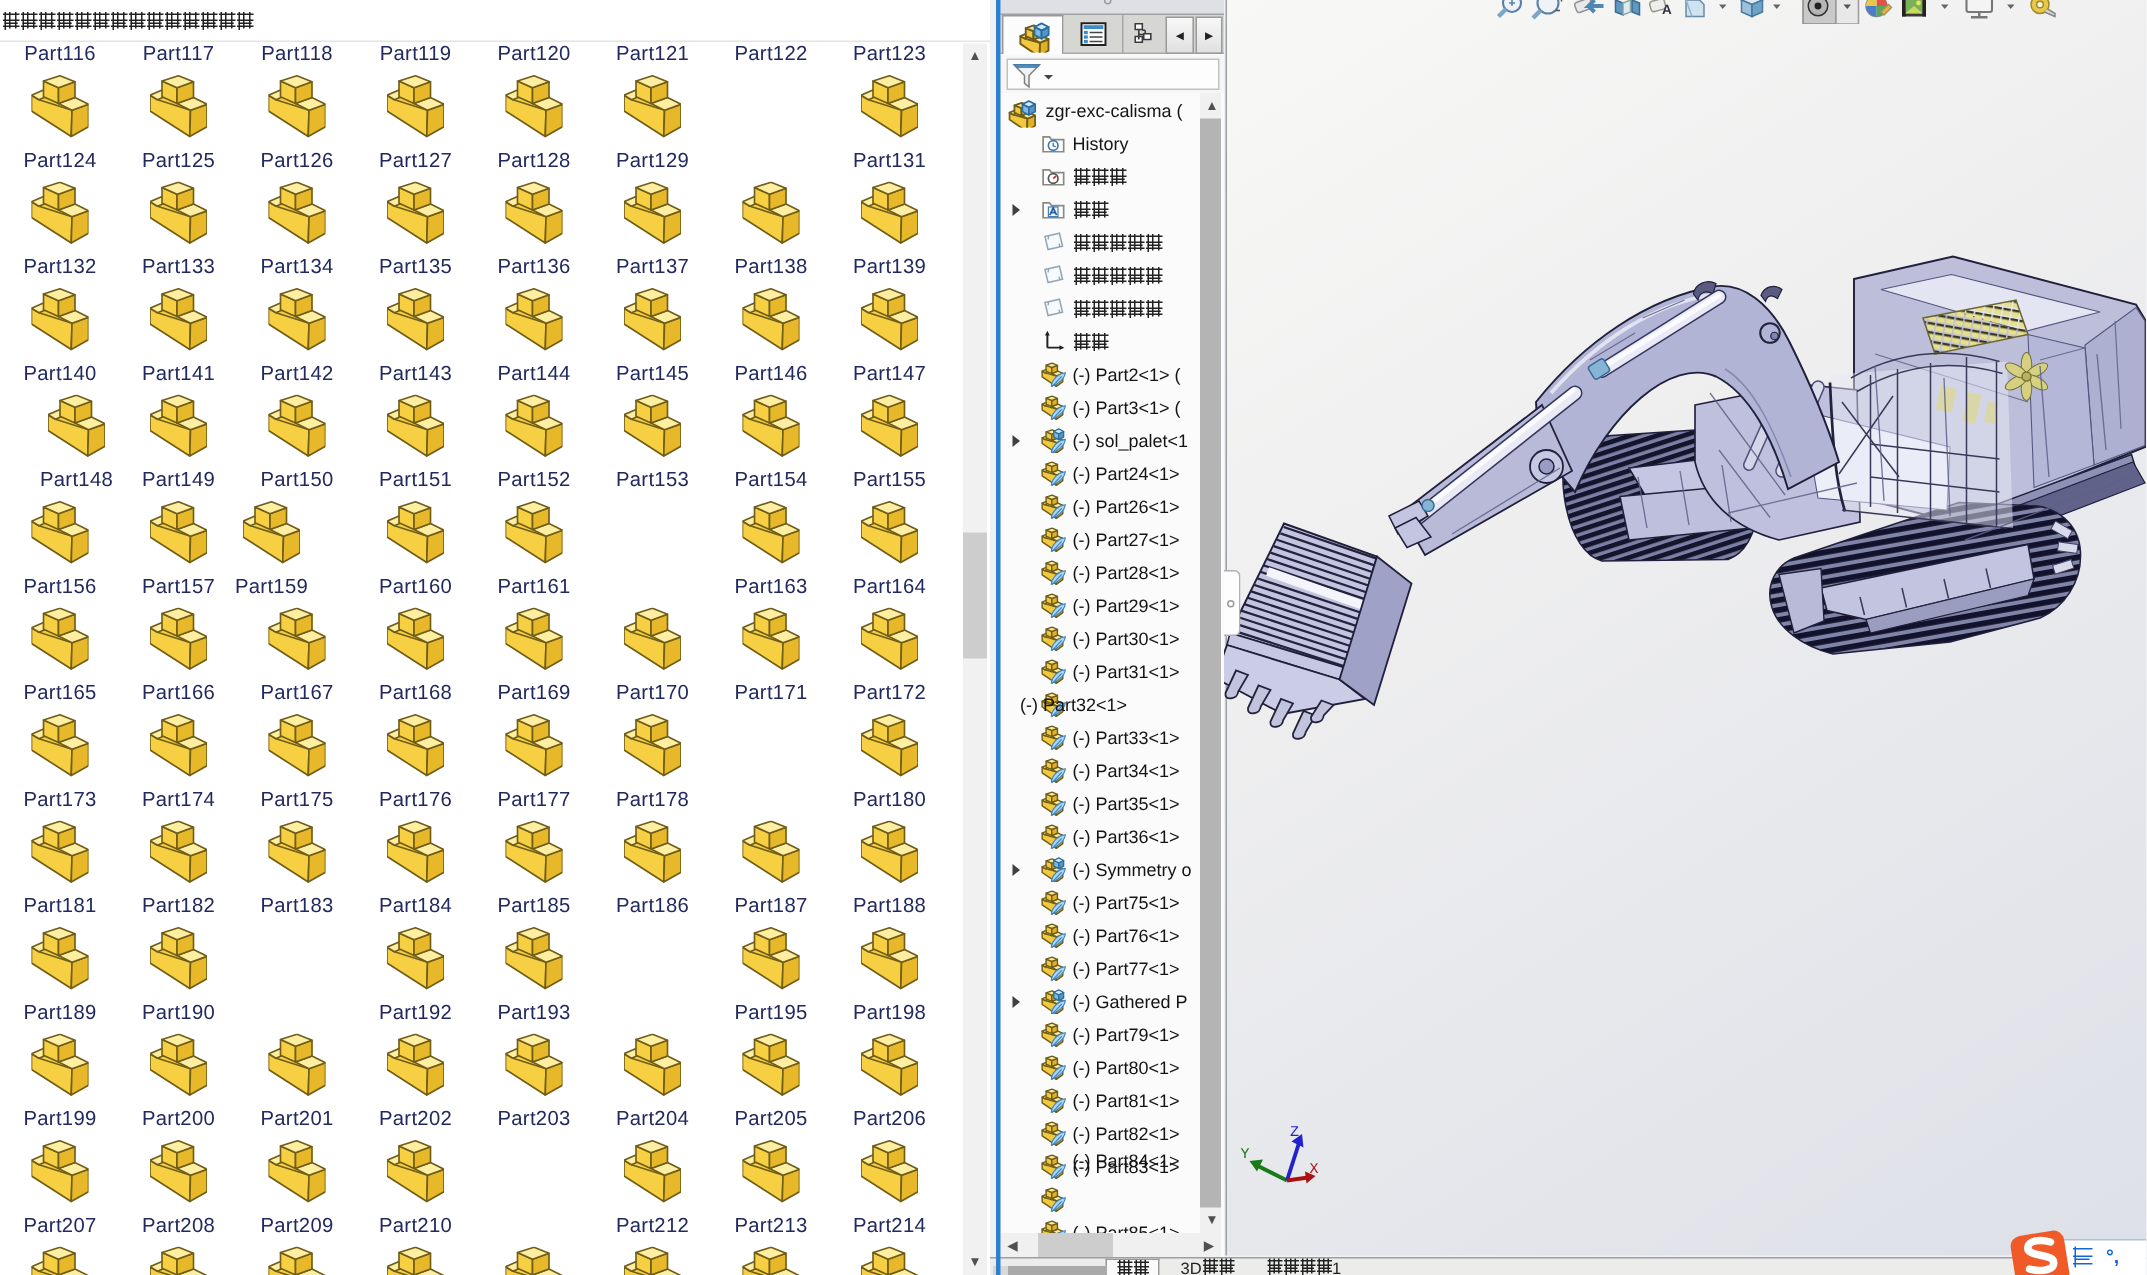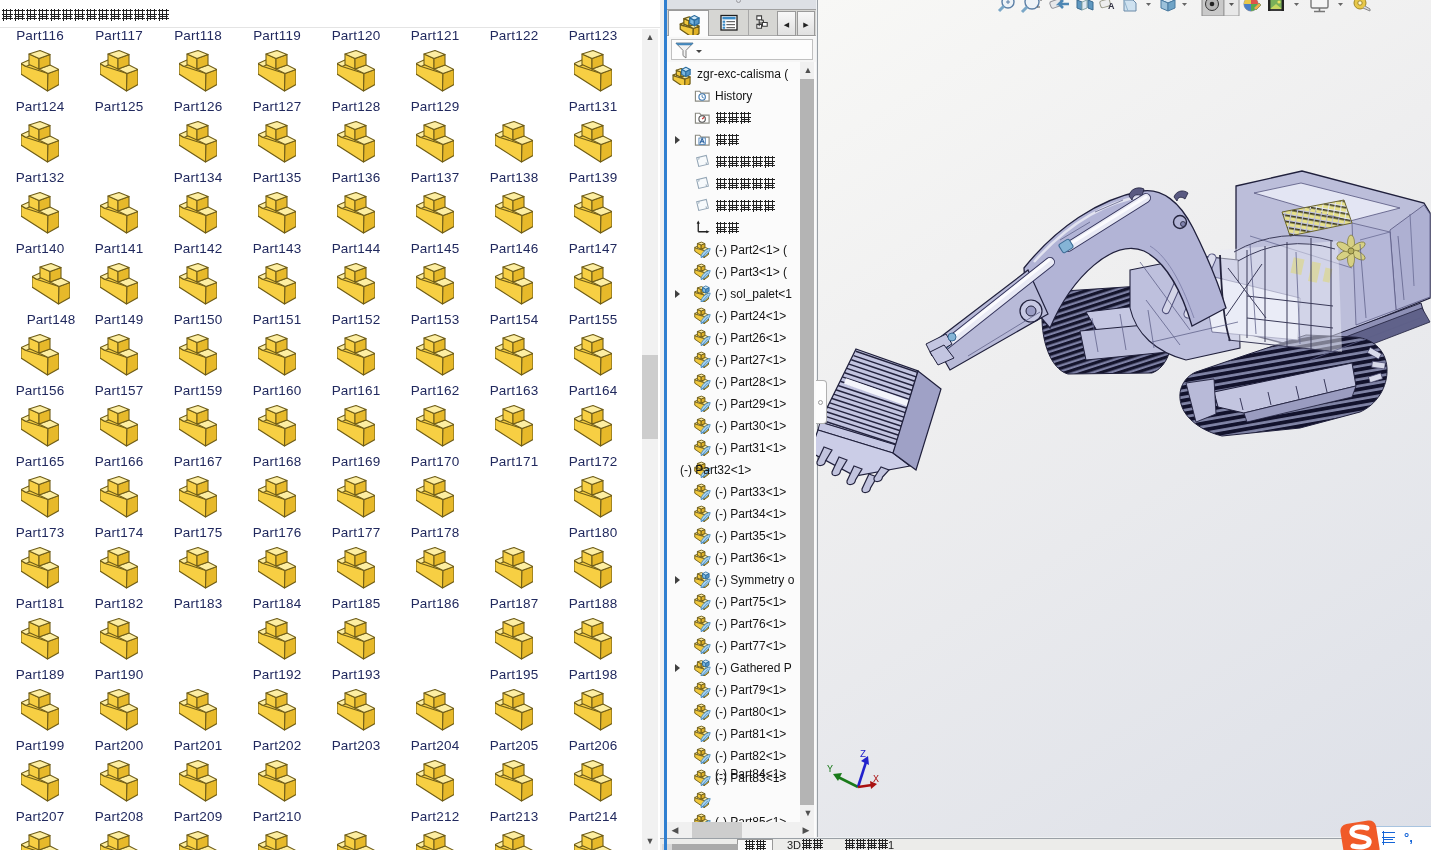--- a/index.html
+++ b/index.html
@@ -136,20 +136,26 @@
         <use href="#pb"></use>
       </svg>
       <div class="lbl">Part131</div>
     </div>
 <div class="cell" style="left:1px;top:121px">
       <svg class="pi" width="38" height="42" viewBox="0 0 38 42">
         <use href="#pb"></use>
       </svg>
       <div class="lbl">Part132</div>
     </div>
+<div class="cell" style="left:80px;top:121px">
+      <svg class="pi" width="38" height="42" viewBox="0 0 38 42">
+        <use href="#pb"></use>
+      </svg>
+      <div class="lbl">Part133</div>
+    </div>
 <div class="cell" style="left:159px;top:121px">
       <svg class="pi" width="38" height="42" viewBox="0 0 38 42">
         <use href="#pb"></use>
       </svg>
       <div class="lbl">Part134</div>
     </div>
 <div class="cell" style="left:238px;top:121px">
       <svg class="pi" width="38" height="42" viewBox="0 0 38 42">
         <use href="#pb"></use>
       </svg>
@@ -280,43 +286,37 @@
         <use href="#pb"></use>
       </svg>
       <div class="lbl">Part156</div>
     </div>
 <div class="cell" style="left:80px;top:334px">
       <svg class="pi" width="38" height="42" viewBox="0 0 38 42">
         <use href="#pb"></use>
       </svg>
       <div class="lbl">Part157</div>
     </div>
-<div class="cell" style="left:159px;top:334px">
+<div class="cell" style="left:142px;top:334px">
       <svg class="pi" width="38" height="42" viewBox="0 0 38 42">
         <use href="#pb"></use>
       </svg>
       <div class="lbl">Part159</div>
     </div>
 <div class="cell" style="left:238px;top:334px">
       <svg class="pi" width="38" height="42" viewBox="0 0 38 42">
         <use href="#pb"></use>
       </svg>
       <div class="lbl">Part160</div>
     </div>
 <div class="cell" style="left:317px;top:334px">
       <svg class="pi" width="38" height="42" viewBox="0 0 38 42">
         <use href="#pb"></use>
       </svg>
       <div class="lbl">Part161</div>
-    </div>
-<div class="cell" style="left:396px;top:334px">
-      <svg class="pi" width="38" height="42" viewBox="0 0 38 42">
-        <use href="#pb"></use>
-      </svg>
-      <div class="lbl">Part162</div>
     </div>
 <div class="cell" style="left:475px;top:334px">
       <svg class="pi" width="38" height="42" viewBox="0 0 38 42">
         <use href="#pb"></use>
       </svg>
       <div class="lbl">Part163</div>
     </div>
 <div class="cell" style="left:554px;top:334px">
       <svg class="pi" width="38" height="42" viewBox="0 0 38 42">
         <use href="#pb"></use>

